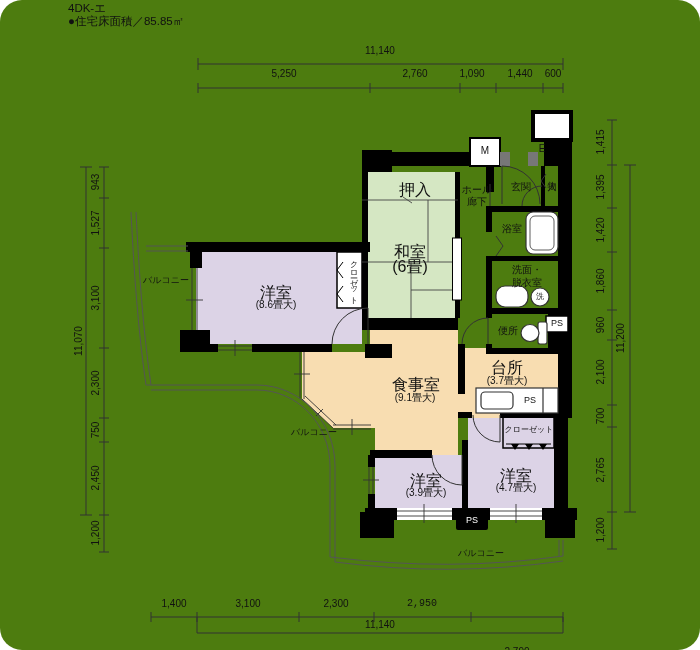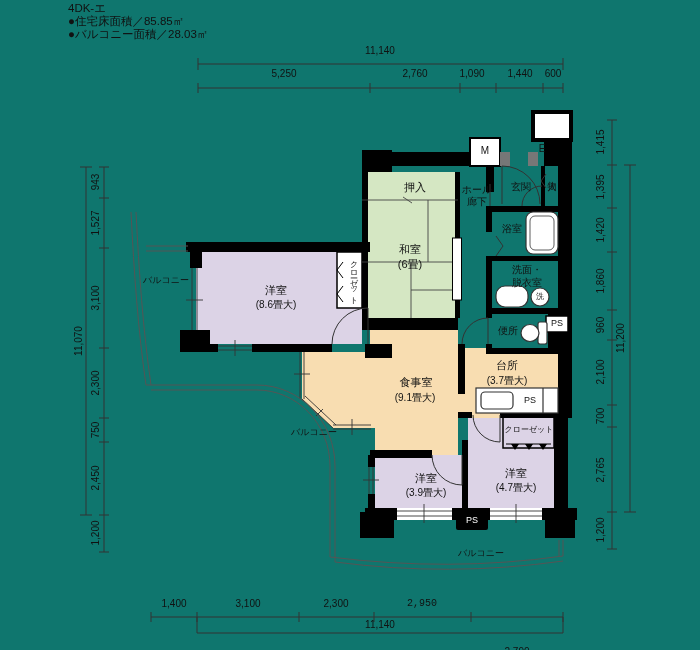--- a/index.html
+++ b/index.html
@@ -1,19 +1,19 @@
 <!DOCTYPE html>
 <html><head>
 <meta charset="utf-8">
 <style>
   html,body{margin:0;padding:0;background:#fff;}
-  #stage{position:relative;width:700px;height:650px;background:#0f766e;
-         font-family:"Liberation Sans","DejaVu Sans",sans-serif;color:#111;overflow:hidden;}
+  #stage{position:relative;width:700px;height:650px;background:#4d7c0f;
+         font-family:"Liberation Sans","DejaVu Sans",sans-serif;color:#111;overflow:hidden;border-radius:22px;}
   #plan-svg{position:absolute;left:0;top:0;}
-  .lbl{position:absolute;white-space:nowrap;text-align:center;font-size:11px;line-height:1.15;color:#111;}
+  .lbl{position:absolute;white-space:nowrap;text-align:center;font-size:16px;line-height:1.15;color:#111;}
   .sm{font-size:10px;}
   .xs{font-size:9px;}
   .xxs{font-size:8px;}
   .dim{position:absolute;white-space:nowrap;text-align:center;font-size:10px;width:56px;}
   .vdim{position:absolute;white-space:nowrap;text-align:center;font-size:10px;width:48px;height:12px;transform:rotate(-90deg);}
   .vtext{position:absolute;writing-mode:vertical-rl;text-orientation:upright;letter-spacing:0px;line-height:1;}
   .hdr{position:absolute;left:68px;font-size:11.5px;white-space:nowrap;}
   .white{color:#fff;}
 </style>
 </head>
@@ -229,21 +229,20 @@
       <line x1="607" y1="512" x2="617" y2="512"></line>
         <line x1="607" y1="549" x2="617" y2="549"></line>
       <line x1="630" y1="165" x2="630" y2="512"></line>
       <line x1="624" y1="165" x2="636" y2="165"></line>
         <line x1="624" y1="512" x2="636" y2="512"></line>
     </g>
   </svg>
 
   <div class="hdr" style="top:1px;">4DK-エ</div>
   <div class="hdr" style="top:14px;">●住宅床面積／85.85㎡</div>
-  <div class="hdr" style="top:27px;">●バルコニー面積／28.03㎡</div>
 
   <div class="lbl" style="left:390px;top:181px;width:50px;">押入</div>
   <div class="lbl" style="left:380px;top:243px;width:60px;font-family:Liberation Serif, serif;">和室</div>
   <div class="lbl" style="left:380px;top:258px;width:60px;">(6畳)</div>
   <div class="lbl sm" style="left:452px;top:184px;width:50px;">ホール</div>
   <div class="lbl sm" style="left:452px;top:196px;width:50px;">廊下</div>
   <div class="lbl sm" style="left:496px;top:181px;width:50px;">玄関</div>
   <div class="vtext xs" style="left:543px;top:174px;width:13px;height:38px;">物入</div>
   <div class="lbl sm" style="left:487px;top:223px;width:50px;">浴室</div>
   <div class="lbl sm" style="left:502px;top:264px;width:50px;">洗面・</div>

